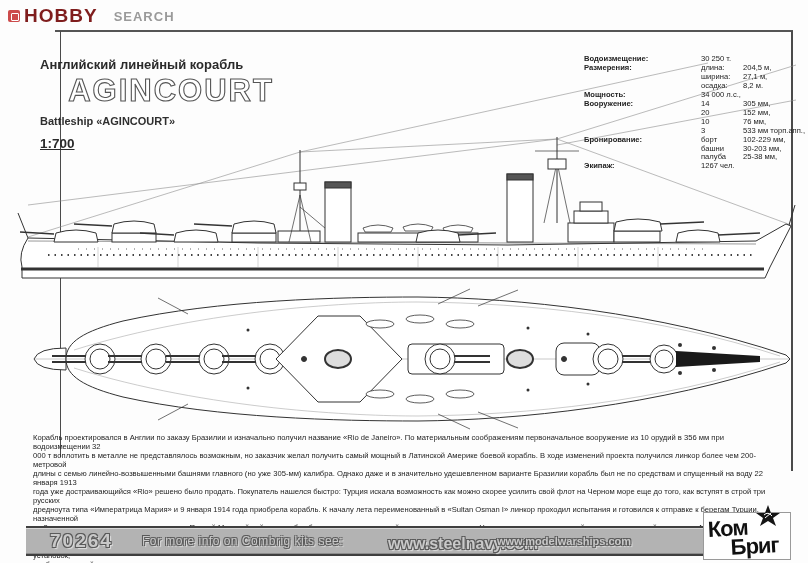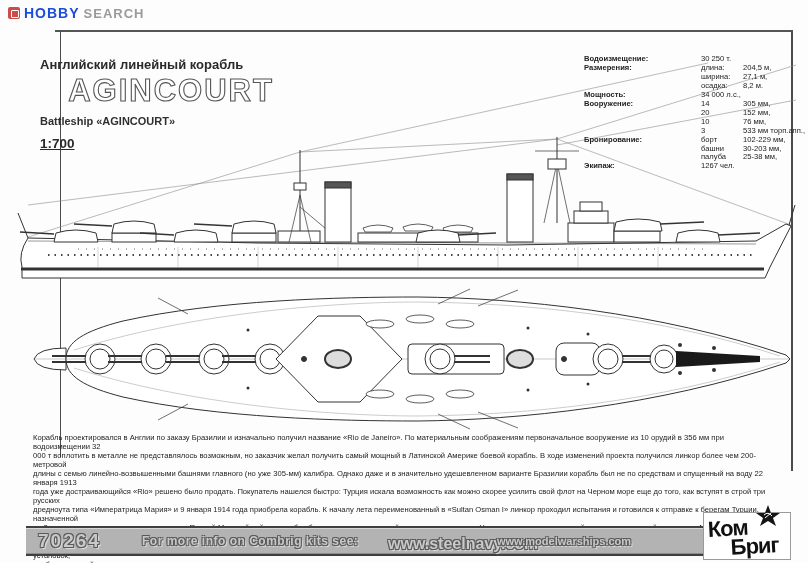--- a/index.html
+++ b/index.html
@@ -11,22 +11,22 @@
   
   .rule{position:absolute;background:#4a4a4a;z-index:1;}
   #rule-top{left:55px;top:30px;width:738px;height:2px;background:#555;}
   #rule-left{left:60px;top:31px;width:1px;height:426px;}
   #rule-right{left:791px;top:31px;width:2px;height:440px;}
 
   
   #hs-logo{position:absolute;left:8px;top:5px;display:flex;align-items:center;gap:4px;z-index:5;}
   #hs-icon{width:12px;height:12px;background:#cc4b4b;border-radius:2px;position:relative;}
   #hs-icon::after{content:"";position:absolute;left:3px;top:3px;width:6px;height:6px;border:1.5px solid #fff;border-radius:1px;}
-  .hs-red{color:#1d4ed8;font-weight:bold;font-size:14px;letter-spacing:1px;}
-  .hs-gray{color:#9a9a9a;font-weight:bold;font-size:13px;letter-spacing:1px;}
+  .hs-red{color:#7f1d1d;font-weight:bold;font-size:19px;letter-spacing:1px;}
+  .hs-gray{color:#9a9a9a;font-weight:bold;font-size:13px;letter-spacing:1px;margin-left:12px;}
 
   
   #title-block{position:absolute;left:40px;top:57px;width:262px;text-align:left;z-index:3;}
   #title-ru{font-size:13px;font-weight:bold;color:#2a2a2a;}
   #title-name-svg{display:block;margin:1px auto 0 auto;}
   #title-en{font-size:11px;font-weight:bold;color:#2f2f2f;margin-top:6px;}
   #title-scale{font-size:13.5px;font-weight:bold;text-decoration:underline;margin-top:9px;color:#2a2a2a;}
 
   
   #spec-table{position:absolute;left:584px;top:55px;z-index:3;font-size:7.6px;}
@@ -41,22 +41,22 @@
 
   
   #description{position:absolute;left:33px;top:433px;width:746px;z-index:3;
     font-size:7.6px;line-height:9.05px;color:#232323;white-space:pre-line;}
 
   
   #footer-bar{position:absolute;left:26px;top:526px;width:762px;height:26px;
     background:#b3b3b3;border-top:2px solid #3f3f3f;border-bottom:2px solid #3f3f3f;
     box-shadow:inset 0 1px 0 #d8d8d8, inset 0 -1px 0 #8d8d8d;z-index:4;}
   .emboss{color:#c9c9c9;text-shadow:-1px -1px 0 #5a5a5a,1px -1px 0 #5a5a5a,-1px 1px 0 #5a5a5a,1px 1px 0 #5a5a5a,2px 2px 1px #dedede;}
-  #kit-number{position:absolute;left:12px;top:2px;font-size:19px;font-weight:bold;letter-spacing:2px;}
-  #footer-info{position:absolute;left:116px;top:6px;font-size:12px;font-weight:bold;letter-spacing:.5px;}
+  #kit-number{position:absolute;left:24px;top:2px;font-size:19px;font-weight:bold;letter-spacing:2px;}
+  #footer-info{position:absolute;left:116px;top:6px;font-size:12px;font-weight:normal;letter-spacing:.5px;}
   #footer-link1{position:absolute;left:362px;top:7px;font-size:16px;font-weight:bold;}
   #footer-link2{position:absolute;left:471px;top:7px;font-size:11px;font-weight:bold;}
 
   
   #combrig-box{position:absolute;left:703px;top:512px;width:86px;height:46px;background:#fff;
     border:1px solid #9a9a9a;z-index:6;overflow:visible;}
 </style>
 </head>
 <body>
 

